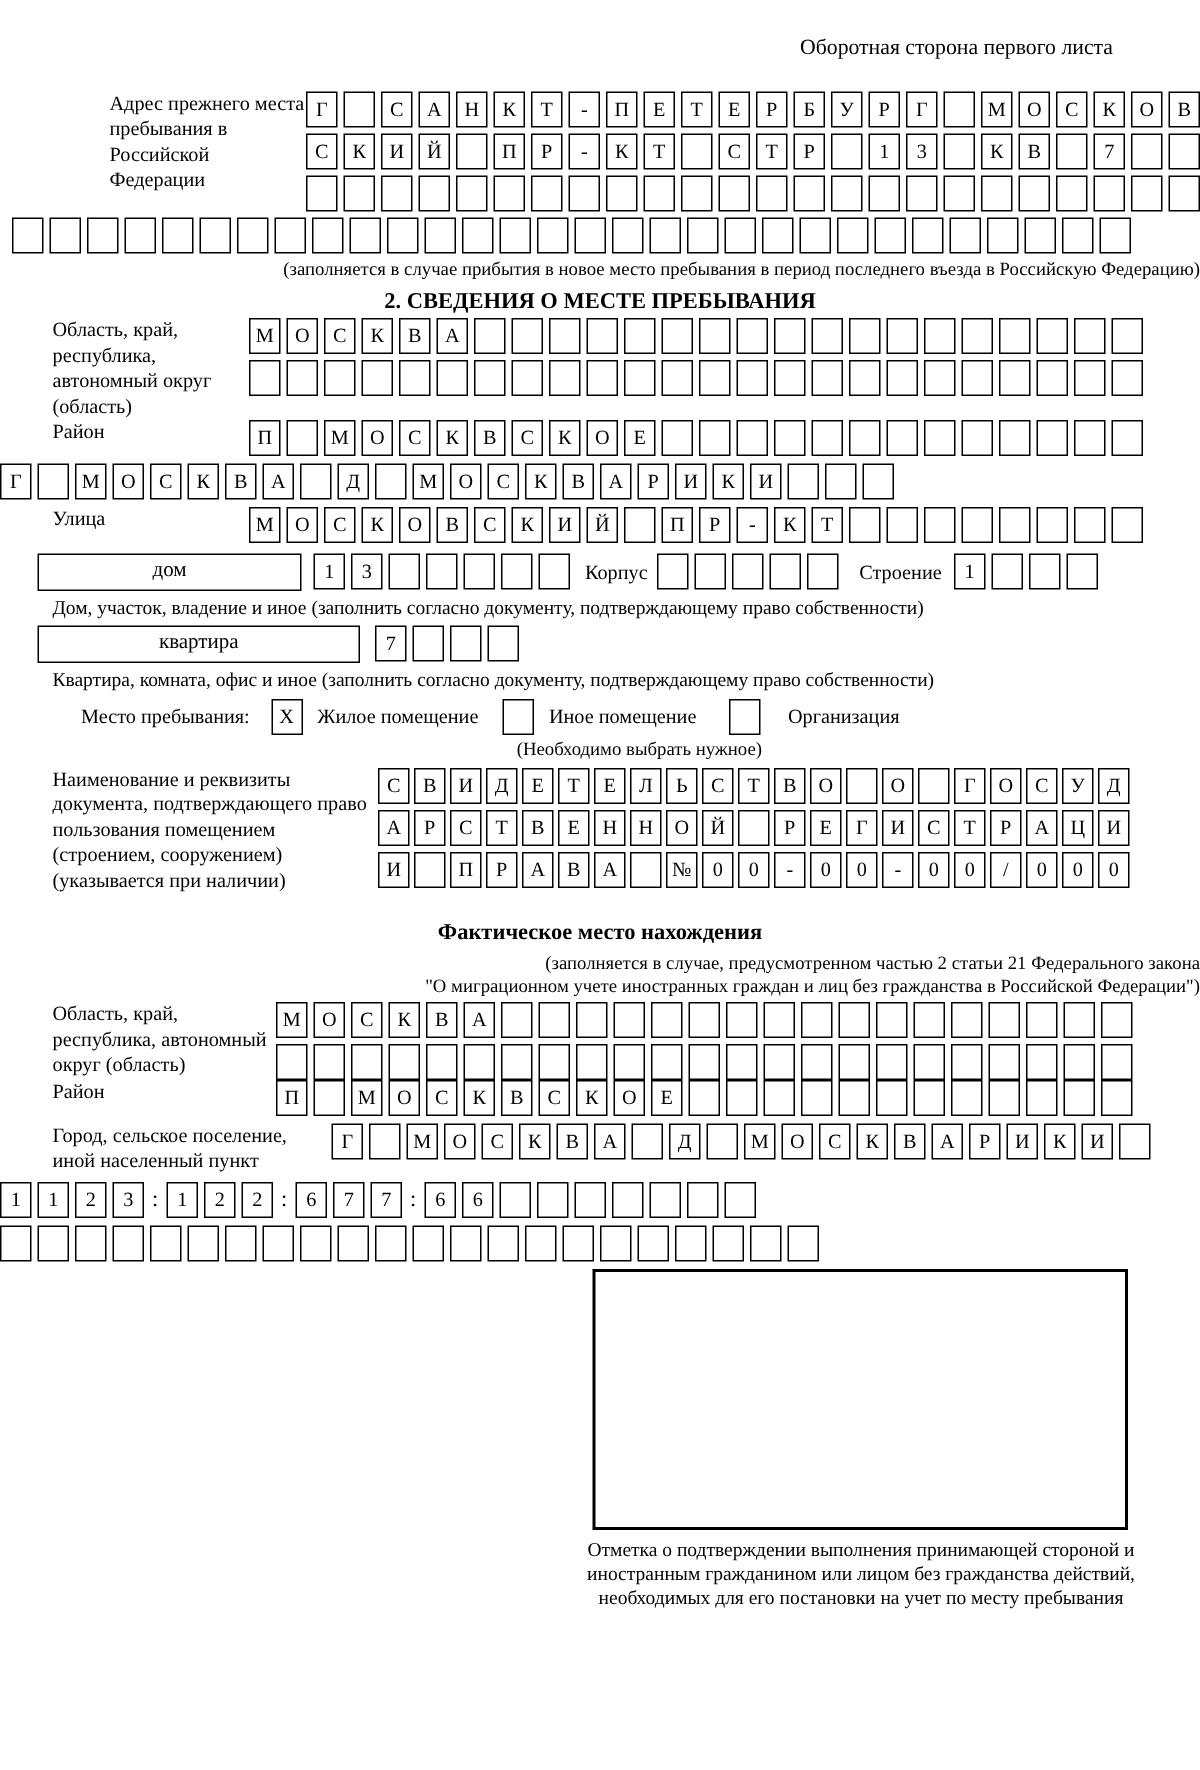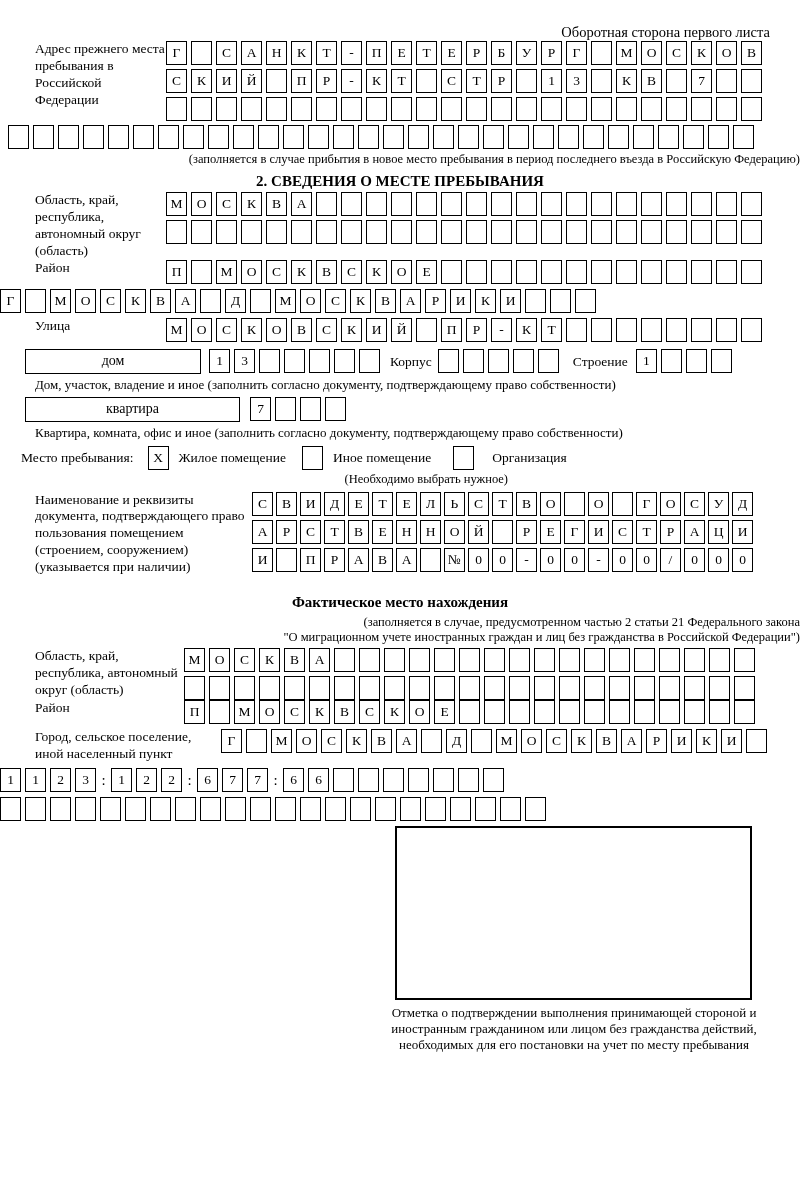--- a/index.html
+++ b/index.html
@@ -1,21 +1,21 @@
 <!DOCTYPE html>
 <html><head>
 <meta charset="utf-8">
 <style>
   html,body{margin:0;padding:0;}
   body{
     width:800px;height:1180px;background:#ffffff;color:#000;
     font-family:"Liberation Serif","DejaVu Serif",serif;
     overflow:hidden;position:relative;
   }
-  .hdr{margin-top:24px;padding-right:30px;text-align:right;font-size:14.5px;}
+  .hdr{margin-top:24px;padding-right:58px;text-align:right;font-size:14.5px;}
   .boxrow{display:flex;gap:4px;align-items:center;}
   .boxrow .cell{
     flex:none;width:19px;height:22px;border:1.5px solid #000;
     display:flex;align-items:center;justify-content:center;
     font-size:13.5px;line-height:1;
   }
   .boxrow .sep{flex:none;width:7px;text-align:center;font-size:15px;line-height:25px;}
   .rows-stack{display:flex;flex-direction:column;gap:4px;}
   .flexrow{display:flex;align-items:flex-start;}
   .label{font-size:13.5px;line-height:1.25;}
@@ -28,30 +28,30 @@
   .sect-title{font-size:15px;font-weight:bold;text-align:center;}
   .rect{
     box-sizing:border-box;border:1.5px solid #000;height:25px;flex:none;
     display:flex;align-items:center;justify-content:center;font-size:14px;
   }
   .inline-lab{font-size:13.5px;line-height:25px;flex:none;}
   .leftnote{font-size:13px;margin-left:35px;margin-top:3px;}
   .doc-gap{gap:3px;}
   .stamp-box{box-sizing:border-box;border:2px solid #000;width:357px;height:174px;margin:5px 0 0 395px;background:#fff;}
   .stamp-cap{width:372px;margin:5px 0 0 388px;font-size:13px;line-height:1.25;text-align:center;}
-  .chk-row{display:flex;align-items:center;margin-top:5px;padding-left:21px;font-size:13.5px;}
+  .chk-row{display:flex;align-items:center;margin-top:5px;padding-left:54px;font-size:13.5px;}
   .mt2{margin-top:2px;}.mt3{margin-top:3px;}.mt4{margin-top:4px;}
   .mt5{margin-top:5px;}.mt6{margin-top:6px;}.mt7{margin-top:7px;}.mt10{margin-top:18px;}
 </style>
 </head>
 <body>
 
 <div class="hdr">Оборотная сторона первого листа</div>
 
-<div class="flexrow" style="">
+<div class="flexrow" style="margin-top:20px;justify-content:flex-end;">
   <div class="lab-col w166 label">Адрес прежнего места пребывания в Российской Федерации</div>
   <div class="rows-stack">
     <div class="boxrow">
         <span class="cell">Г</span>
         <span class="cell"></span>
         <span class="cell">С</span>
         <span class="cell">А</span>
         <span class="cell">Н</span>
         <span class="cell">К</span>
         <span class="cell">Т</span>

